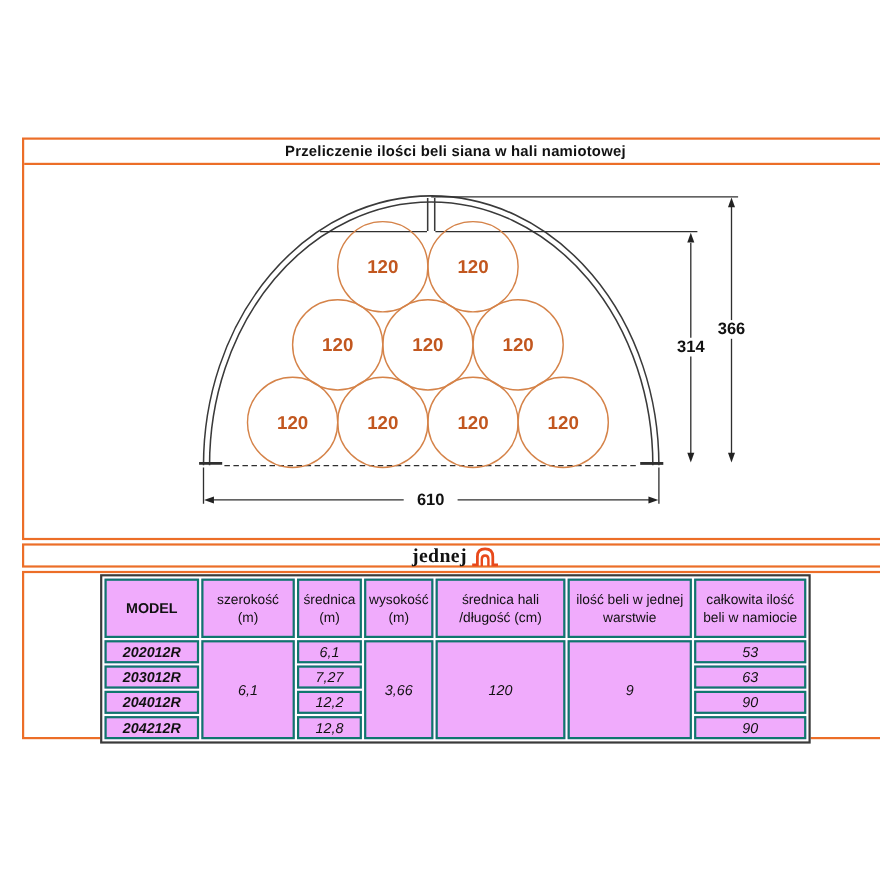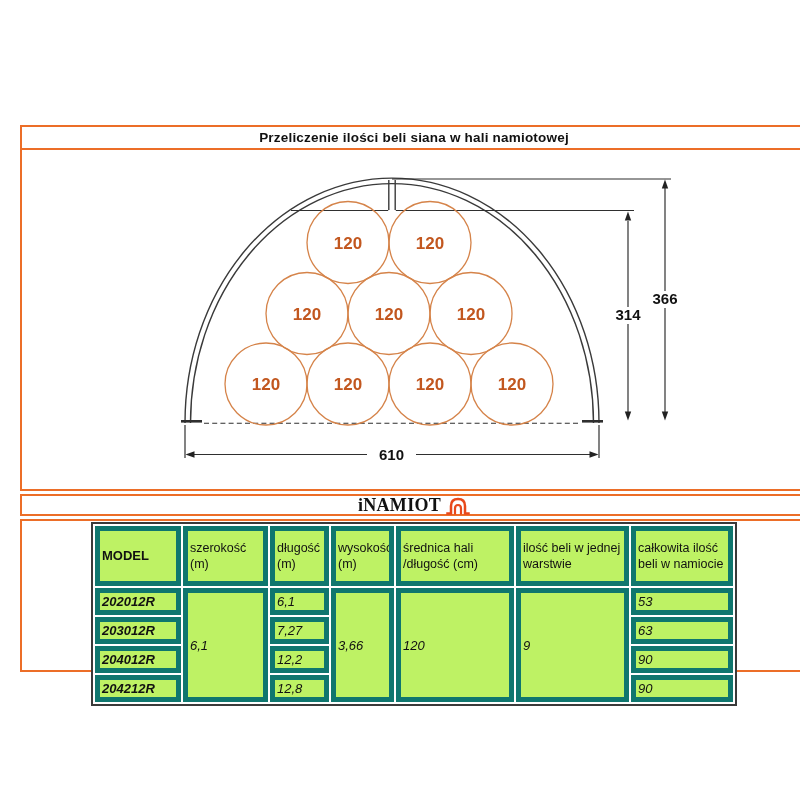--- a/index.html
+++ b/index.html
@@ -17,22 +17,22 @@
   .logo-box  { top:494px; height:18px; display:flex; align-items:center; justify-content:center; gap:5px; }
   .logo-text { font-family:"Liberation Serif", serif; font-weight:bold; font-size:18px; line-height:1; letter-spacing:0.3px; }
   .logo-icon { display:block; }
 
   .table-box { top:519px; height:149px; }
   table.spec {
     margin:1px auto 0 auto; width:642px; table-layout:fixed;
     border-collapse:separate; border-spacing:2px; border:2px solid #3a3a3a; background:#fff;
   }
   table.spec th, table.spec td {
-    border:5px solid #0f766e; text-align:left; vertical-align:middle;
-    padding:0 2px; background:#bef264; overflow:hidden;
+    border:2px solid #0f766e; text-align:center; vertical-align:middle;
+    padding:0 2px; background:#f0abfc; overflow:hidden;
   }
   table.spec th { height:50px; font-weight:normal; font-size:12.5px; line-height:1.3; }
   table.spec th.model-h { font-weight:bold; font-size:13px; }
   table.spec td { height:17px; font-size:13px;font-style:italic; }
   table.spec td.model { font-weight:bold; }
 
   
   .frameline { stroke:#3a3a3a; stroke-width:1.4; fill:none; }
   .thinline  { stroke:#2f2f2f; stroke-width:1.2; fill:none; }
   .dashline  { stroke:#2f2f2f; stroke-width:1.1; fill:none; stroke-dasharray:5 3.2; }
@@ -116,21 +116,21 @@
         <line class="thinline" x1="401" y1="454.5" x2="575" y2="454.5"></line>
         <polygon class="arrow" points="170.5,454.5 179.5,451.3 179.5,457.7"></polygon>
         <polygon class="arrow" points="583.5,454.5 574.5,451.3 574.5,457.7"></polygon>
         <text class="dim-label" x="376.5" y="459.5">610</text>
       </g>
     </svg>
   </div>
 </div>
 
 <div class="box logo-box">
-  <span class="logo-text">iNAMIOT</span>
+  <span class="logo-text">jednej</span>
   <svg class="logo-icon" width="24" height="20" viewBox="0 0 24 20">
     <path d="M1.5 18.5 L5 18.5 L5 11 Q5 4 12 4 Q19 4 19 11 L19 18.5 L22.5 18.5" fill="none" stroke="#E8491B" stroke-width="2.5" stroke-linecap="square"></path>
     <path d="M9 18.5 L9 13.5 Q9 10 12 10 Q15 10 15 13.5 L15 18.5" fill="none" stroke="#E8491B" stroke-width="2.2" stroke-linecap="square"></path>
   </svg>
 </div>
 
 <div class="box table-box">
   <table class="spec">
     <colgroup>
       <col style="width:86px">
@@ -144,21 +144,21 @@
     <thead>
       <tr>
         <th class="model-h">
           <div>MODEL</div>
         </th>
         <th>
           <div>szerokość</div>
           <div>(m)</div>
         </th>
         <th>
-          <div>długość</div>
+          <div>średnica</div>
           <div>(m)</div>
         </th>
         <th>
           <div>wysokość</div>
           <div>(m)</div>
         </th>
         <th>
           <div>średnica hali</div>
           <div>/długość (cm)</div>
         </th>

